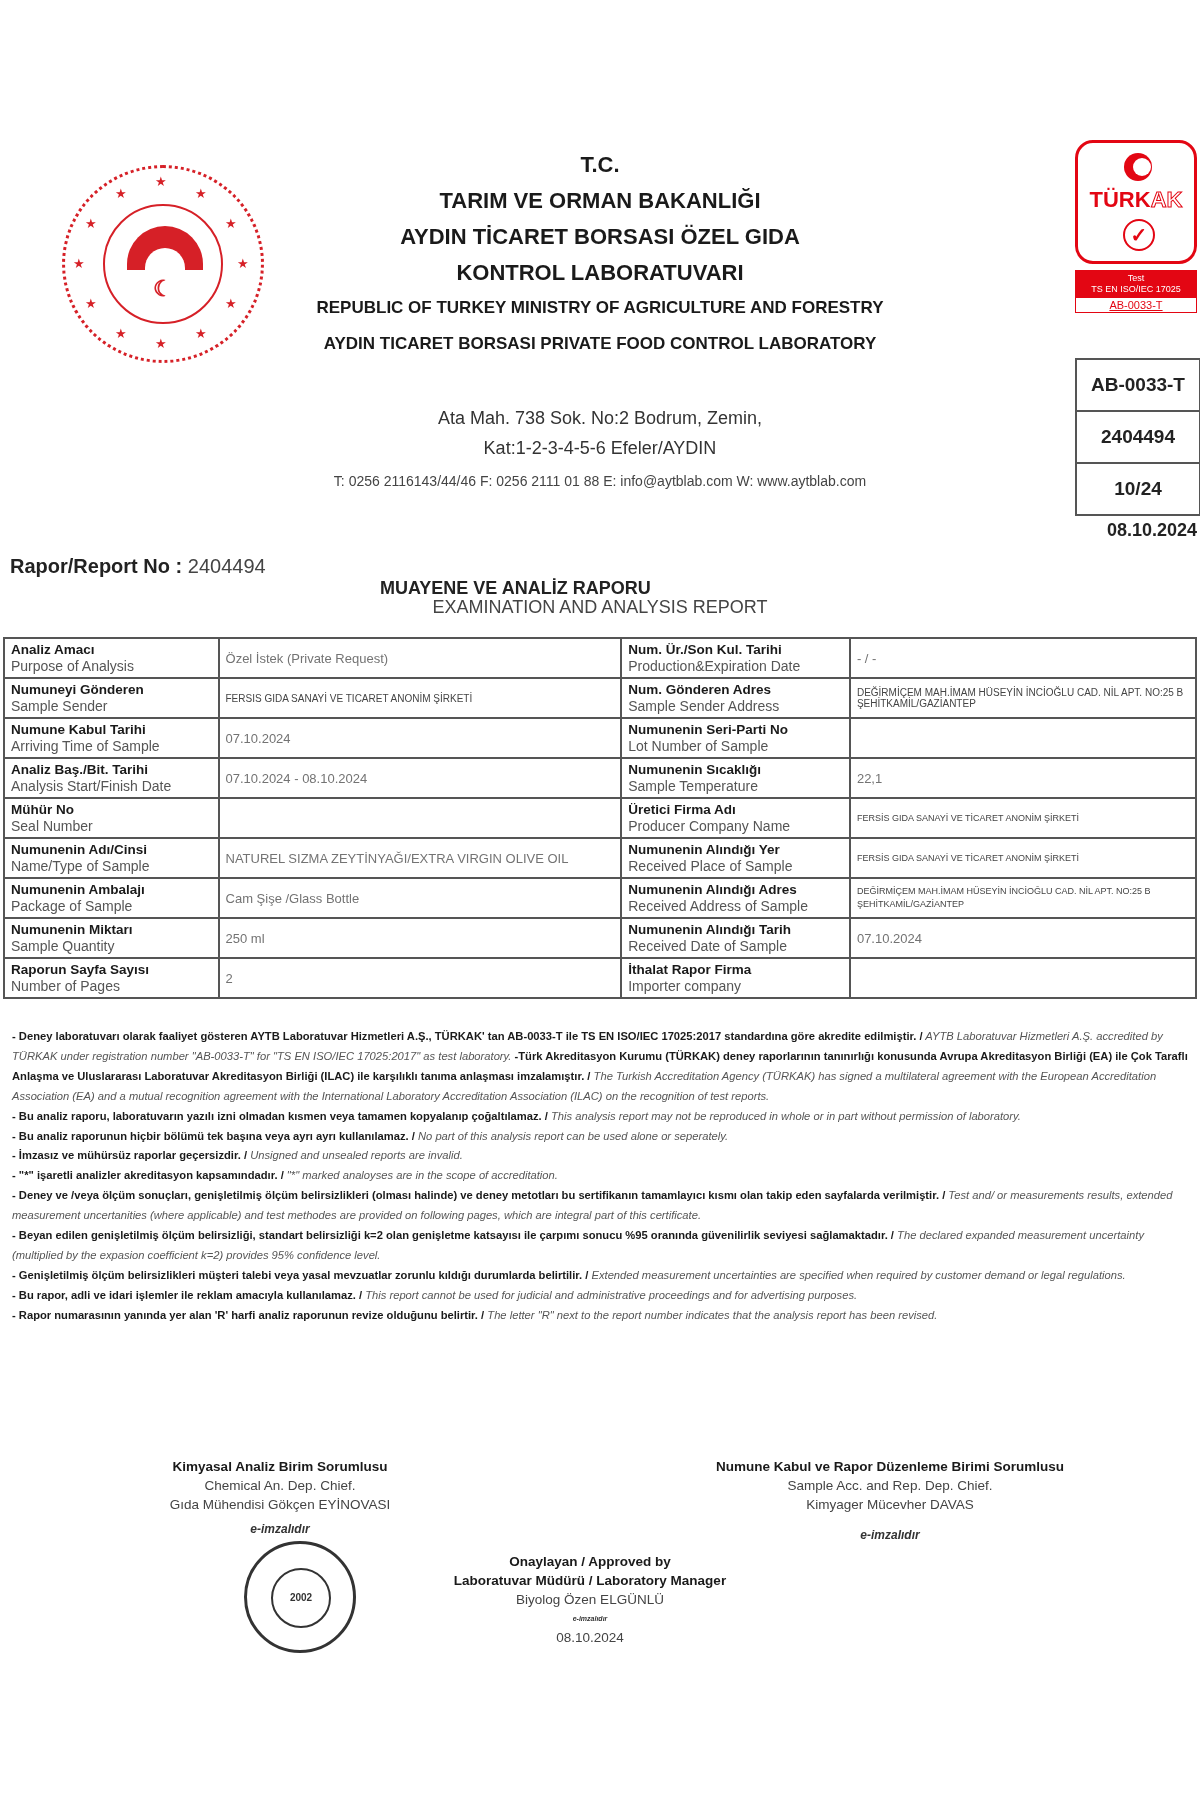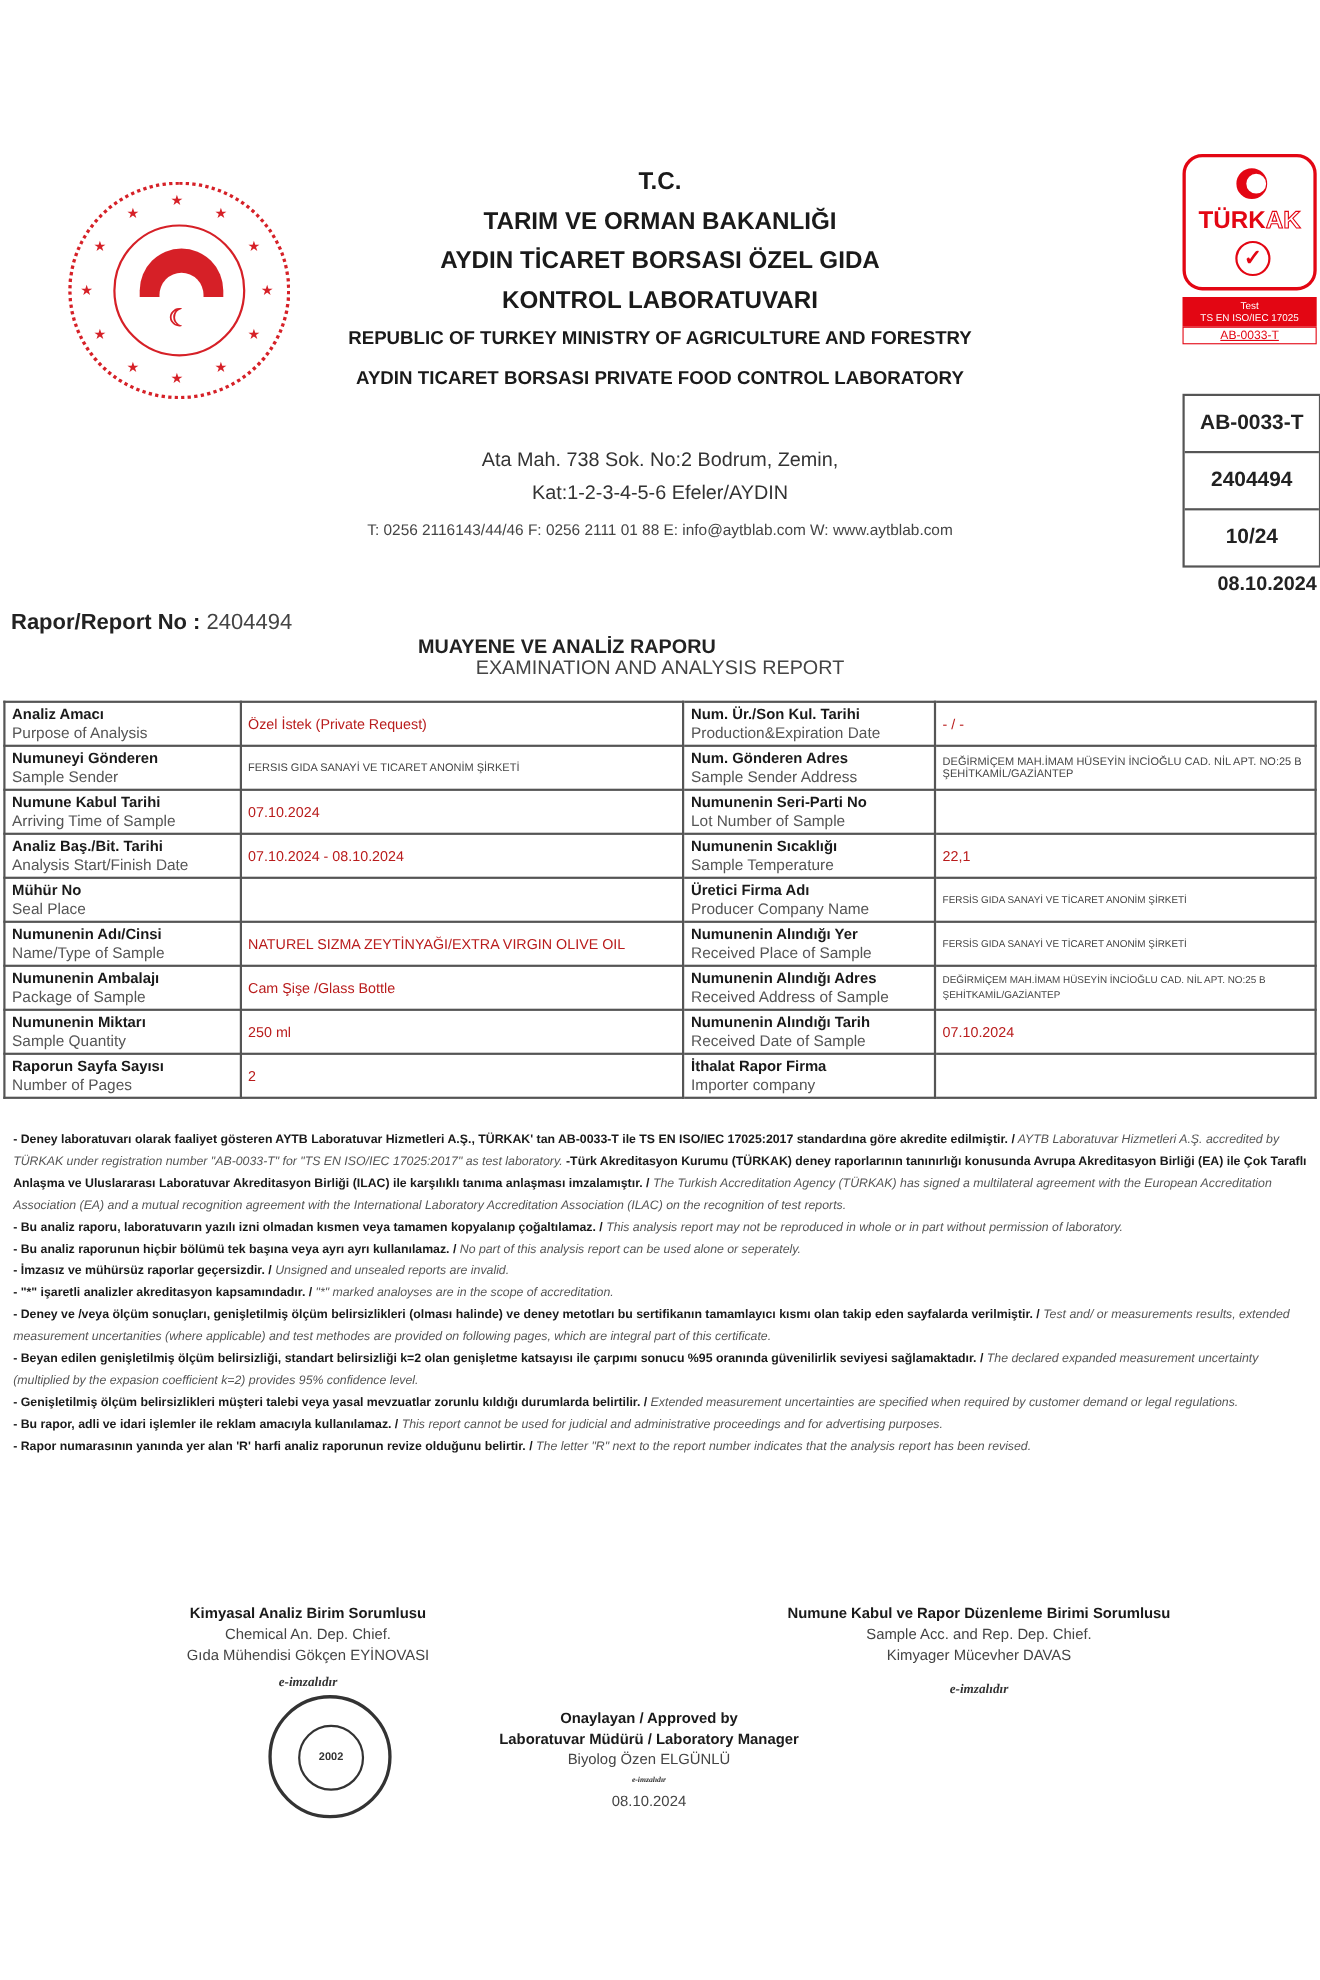--- a/index.html
+++ b/index.html
@@ -49,35 +49,35 @@
   .repno b { font-weight: bold; }
   .repno span.v { color: #444; }
   .title1 { position: absolute; left: 380px; width: 440px; text-align: left; top: 578px; font-weight: bold; font-size: 18px; }
   .title2 { position: absolute; left: 380px; width: 440px; text-align: center; top: 597px; font-size: 18px; color: #444; }
 
   
   table.info { position: absolute; left: 3px; top: 637px; width: 1194px; border-collapse: collapse; }
   table.info td { border: 2px solid #555; padding: 2px 6px; vertical-align: middle; height: 37px; box-sizing: border-box; }
   .lbl-tr { font-weight: bold; font-size: 13.5px; line-height: 17px; color: #1a1a1a; }
   .lbl-en { font-size: 14px; line-height: 17px; color: #555; }
-  .val { font-size: 13px; color: #b91c1c; }
+  .val { font-size: 13px; color: #737373; }
   .val-sm { font-size: 10px; color: #444; }
   .val-xs { font-size: 9px; color: #444; line-height: 13px; }
   .c1 { width: 212px; } .c2 { width: 398px; } .c3 { width: 226px; } .c4 { width: 342px; }
 
   
   .notes { position: absolute; left: 12px; top: 1027px; width: 1180px; font-size: 11.2px; line-height: 19.9px; color: #333; }
   .notes p { margin: 0; }
   .notes b { color: #1a1a1a; }
   .notes i { color: #555; }
 
   
   .sig { position: absolute; text-align: center; font-size: 13.5px; line-height: 19px; color: #444; }
   .sig .t { font-weight: bold; color: #1a1a1a; }
-  .sig .e { font-family: Liberation Serif, serif; font-style: italic; font-weight: bold; font-size: 12px; color: #333; }
+  .sig .e { font-family: Liberation Sans, sans-serif; font-style: italic; font-weight: bold; font-size: 12px; color: #333; }
   .sig-left { left: 120px; top: 1457px; width: 320px; }
   .sig-right { left: 660px; top: 1457px; width: 460px; }
   .sig-mid { left: 420px; top: 1552px; width: 340px; }
   .sig-mid .e { font-size: 7px; }
 
   .labstamp { position: absolute; left: 244px; top: 1541px; width: 106px; height: 106px; border-radius: 50%; border: 3px solid #333; }
   .labstamp .in { position: absolute; left: 24px; top: 24px; width: 56px; height: 56px; border-radius: 50%; border: 2px solid #333; text-align: center; line-height: 56px; font-size: 10px; font-weight: bold; color: #333; }
 </style>
 </head>
 <body>
@@ -200,21 +200,21 @@
           <div class="lbl-tr">Numunenin Sıcaklığı</div>
           <div class="lbl-en">Sample Temperature</div>
         </td>
         <td class="c4">
           <div class="val">22,1</div>
         </td>
       </tr>
       <tr>
         <td class="c1">
           <div class="lbl-tr">Mühür No</div>
-          <div class="lbl-en">Seal Place</div>
+          <div class="lbl-en">Seal Number</div>
         </td>
         <td class="c2">
           <div class="val"></div>
         </td>
         <td class="c3">
           <div class="lbl-tr">Üretici Firma Adı</div>
           <div class="lbl-en">Producer Company Name</div>
         </td>
         <td class="c4">
           <div class="val-xs">FERSİS GIDA SANAYİ VE TİCARET ANONİM ŞİRKETİ</div>

